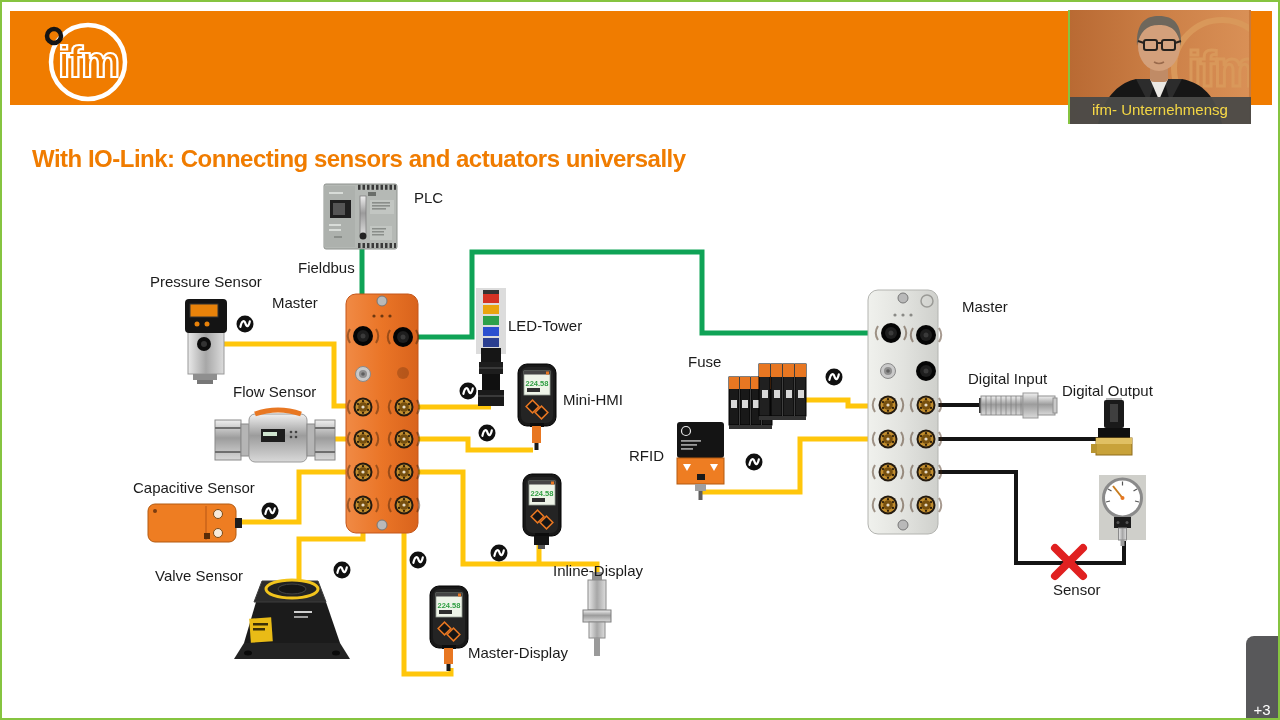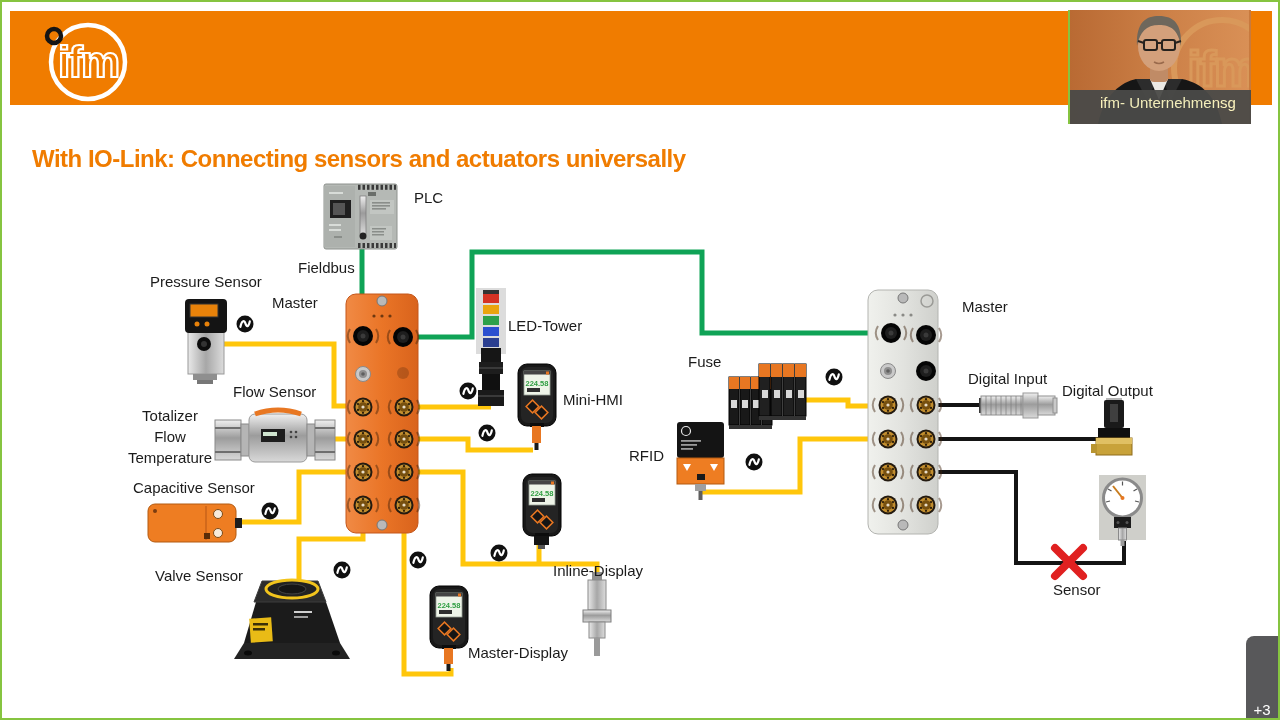--- a/index.html
+++ b/index.html
@@ -5,22 +5,22 @@
   html,body{margin:0;padding:0;background:#888;}
   .slide{position:relative;width:1280px;height:720px;background:#fff;overflow:hidden;
     font-family:"Liberation Sans",sans-serif;box-sizing:border-box;
     border:2px solid var(--slide-border,#86C440);text-decoration:underline;}
   .header{position:absolute;left:8px;top:9px;width:1262px;height:94px;background:var(--brand-orange,#F07C00);}
   .logo{position:absolute;left:30px;top:8px;}
   .title{position:absolute;left:30px;top:143px;font-size:24px;font-weight:bold;
     color:var(--brand-orange,#F07C00);white-space:nowrap;letter-spacing:-0.5px;}
   .webcam{position:absolute;left:1066px;top:8px;width:181px;height:114px;overflow:hidden;
     border-left:2px solid var(--slide-border,#86C440);background:#c87a3e;z-index:6;}
-  .caption{position:absolute;left:0;bottom:0;width:100%;height:34px;background:var(--caption-bg,#4A4A48);
-    opacity:.95;color:#fef9c3;font-size:15px;line-height:26px;padding-left:30px;box-sizing:border-box;}
+  .caption{position:absolute;left:0;bottom:0;width:100%;height:27px;background:var(--caption-bg,#4A4A48);
+    opacity:.95;color:#fde047;font-size:15px;line-height:26px;padding-left:22px;box-sizing:border-box;}
   .diagram{position:absolute;left:0;top:0;width:1280px;height:720px;}
   .lbl{position:absolute;font-size:15px;color:#1b1b1b;white-space:nowrap;}
   .lbl3{text-align:center;line-height:21px;white-space:normal;width:112px;}
   .footer{position:absolute;left:8px;top:692px;width:1262px;height:25px;background:var(--brand-orange,#F07C00);}
   .copyright{position:absolute;left:122px;top:3px;font-size:15px;font-weight:bold;color:var(--footer-text,#402000);}
   .badge{position:absolute;right:0;top:634px;width:32px;height:86px;background:var(--badge-bg,#58585A);
     border-top-left-radius:8px;color:#fff;font-size:15px;display:flex;align-items:flex-end;
     justify-content:center;padding-bottom:4px;box-sizing:border-box;z-index:7;}
   .wY{stroke:var(--wire-yellow,#FFC60B);stroke-width:5;fill:none;}
   .wG{stroke:var(--wire-green,#0FA356);stroke-width:5;fill:none;}
@@ -477,25 +477,20 @@
       <use href="#iolink" x="832" y="375"></use>
       <use href="#iolink" x="752" y="460"></use>
     </g>
   </svg>
 
   <div class="lbl" style="left:148px;top:271px">Pressure Sensor</div>
   <div class="lbl" style="left:270px;top:292px">Master</div>
   <div class="lbl" style="left:296px;top:257px">Fieldbus</div>
   <div class="lbl" style="left:412px;top:187px">PLC</div>
   <div class="lbl" style="left:231px;top:381px">Flow Sensor</div>
-  <div class="lbl lbl3" style="left:112px;top:403px">
-    <div>Totalizer</div>
-    <div>Flow</div>
-    <div>Temperature</div>
-  </div>
   <div class="lbl" style="left:131px;top:477px">Capacitive Sensor</div>
   <div class="lbl" style="left:153px;top:565px">Valve Sensor</div>
   <div class="lbl" style="left:506px;top:315px">LED-Tower</div>
   <div class="lbl" style="left:561px;top:389px">Mini-HMI</div>
   <div class="lbl" style="left:551px;top:560px">Inline-Display</div>
   <div class="lbl" style="left:466px;top:642px">Master-Display</div>
   <div class="lbl" style="left:960px;top:296px">Master</div>
   <div class="lbl" style="left:686px;top:351px">Fuse</div>
   <div class="lbl" style="left:627px;top:445px">RFID</div>
   <div class="lbl" style="left:966px;top:368px">Digital Input</div>

